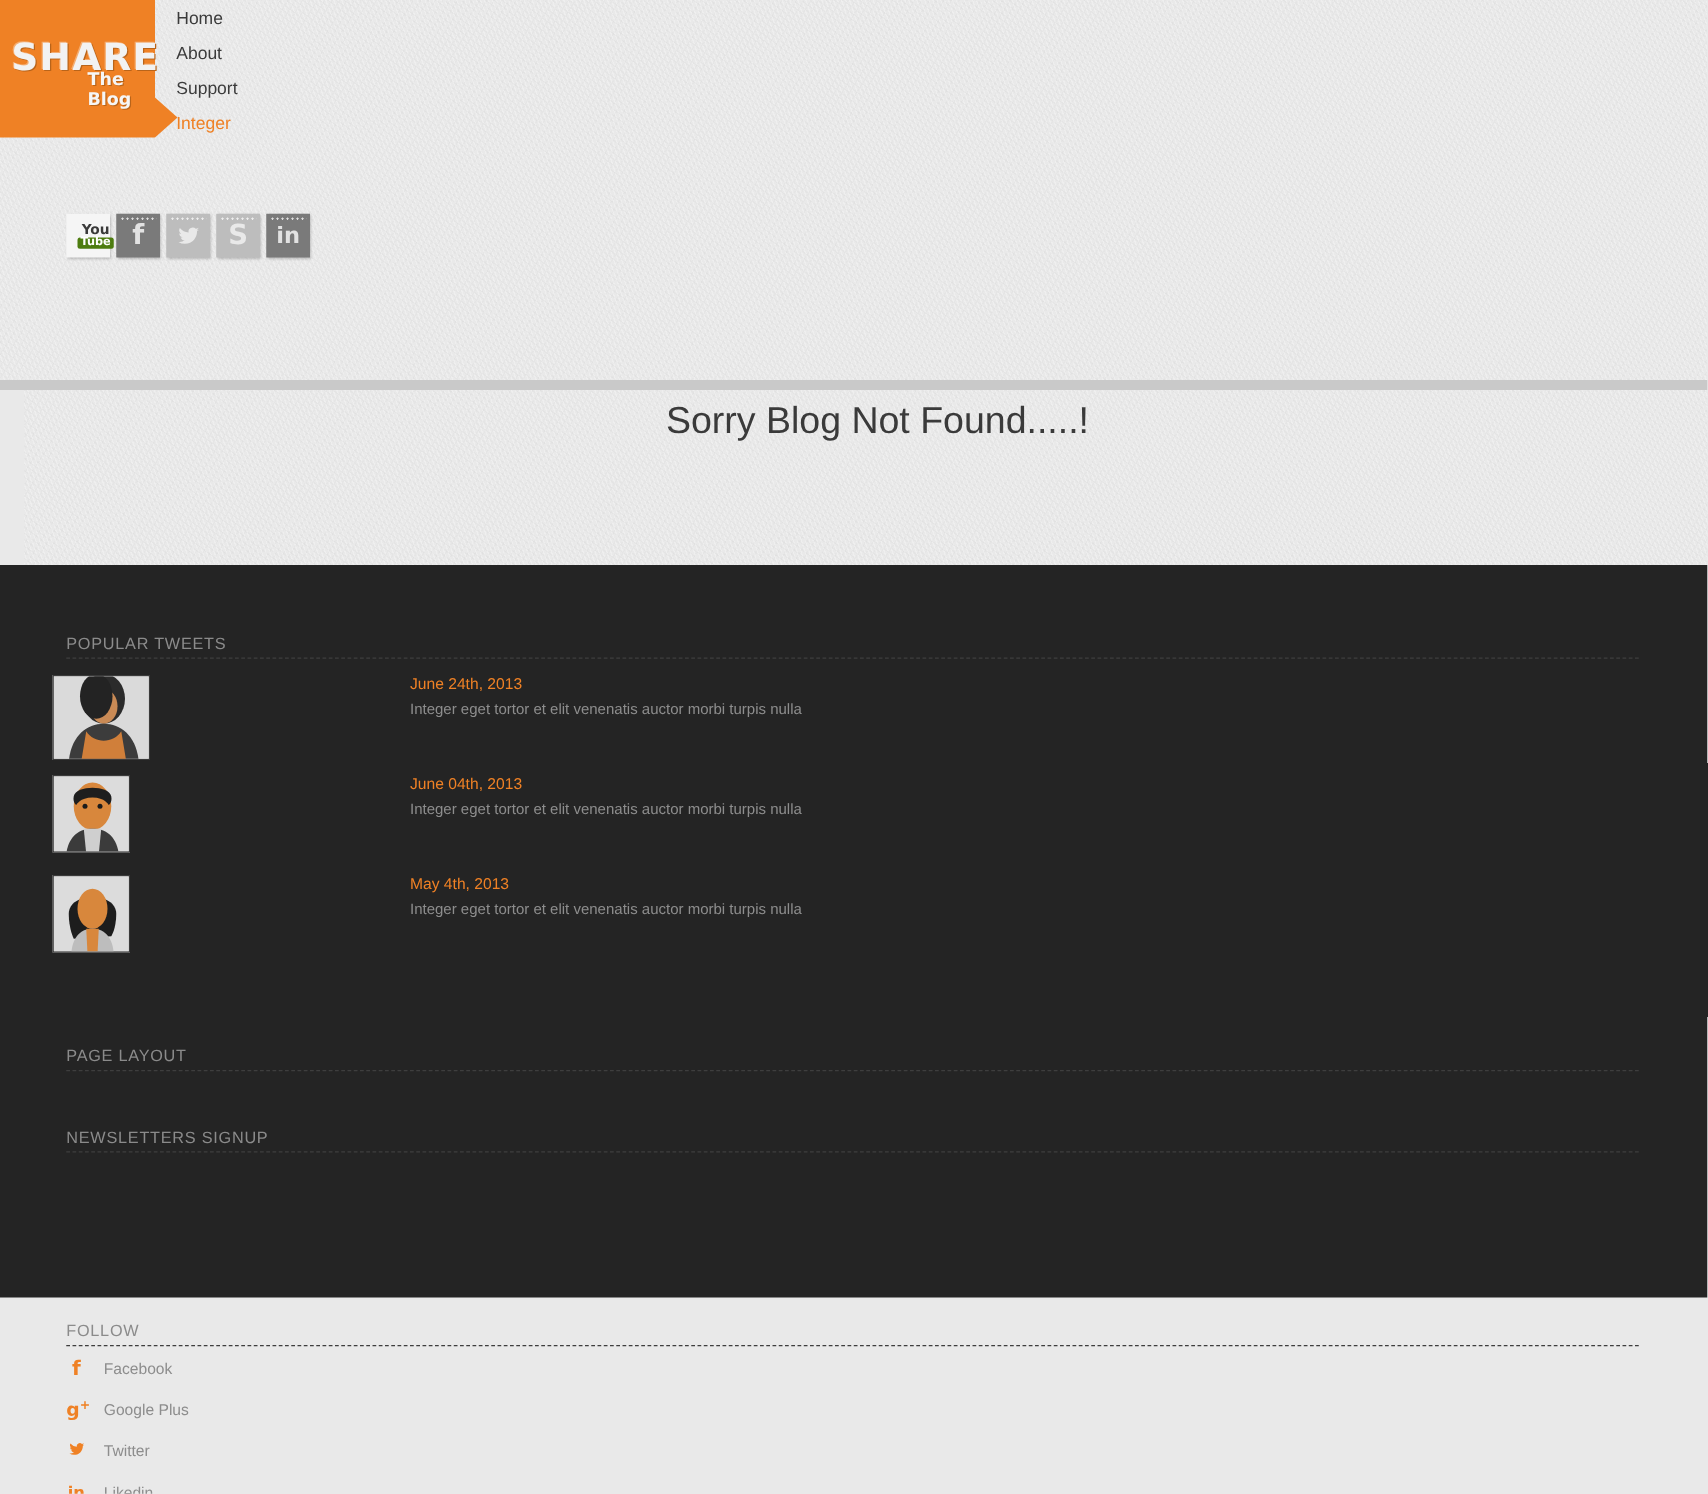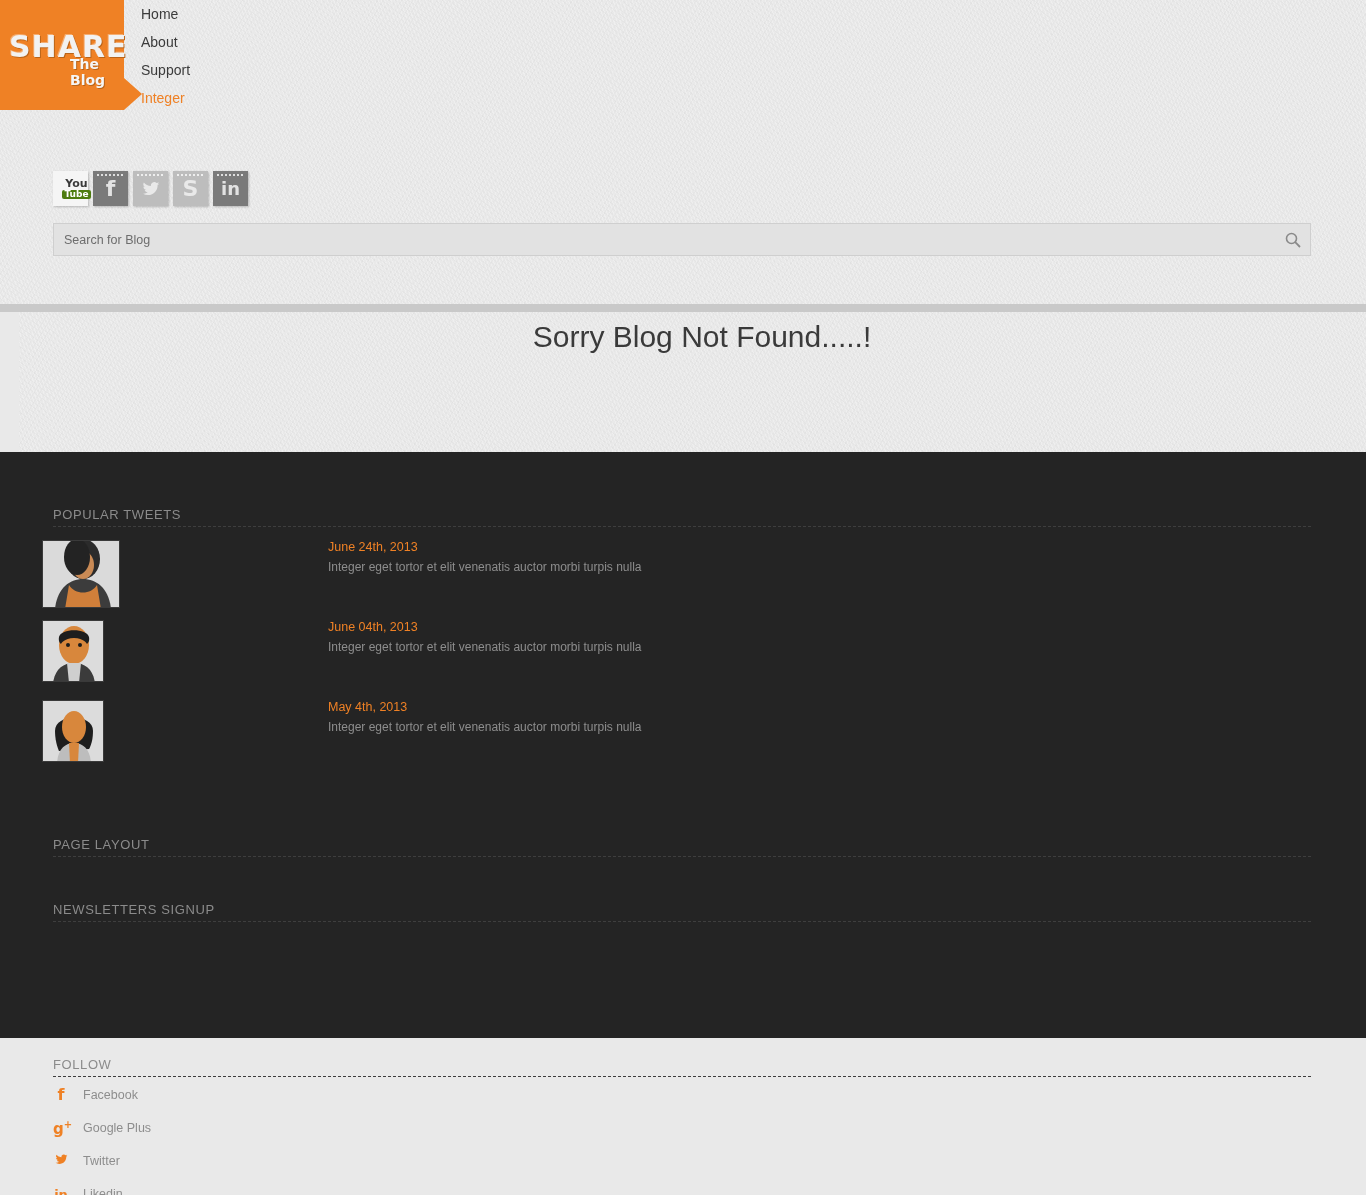--- a/index.html
+++ b/index.html
@@ -316,29 +316,20 @@
     <div class="soc soc-lgrey">
       <span class="perf"></span>
       <span class="soc-letter">S</span>
     </div>
     <div class="soc soc-grey">
       <span class="perf"></span>
       <span class="soc-letter" style="font-size:18px">in</span>
     </div>
   </div>
 
-  <div id="search-wrap">
-    <input id="search-input" type="text" placeholder="Search for Blog" style="">
-    <span id="search-icon-btn">
-      <svg width="18" height="18" viewBox="0 0 18 18">
-        <circle cx="7.5" cy="7.5" r="5" fill="none" stroke="#8a8a8a" stroke-width="1.6"></circle>
-        <line x1="11.2" y1="11.2" x2="16" y2="16" stroke="#8a8a8a" stroke-width="1.8"></line>
-      </svg>
-    </span>
-  </div>
 </div>
 
 <div id="header-divider"></div>
 
 <div id="notfound" class="noise">
   <div id="nf-title">Sorry Blog Not Found.....!</div>
 </div>
 
 <div id="footer">
 

